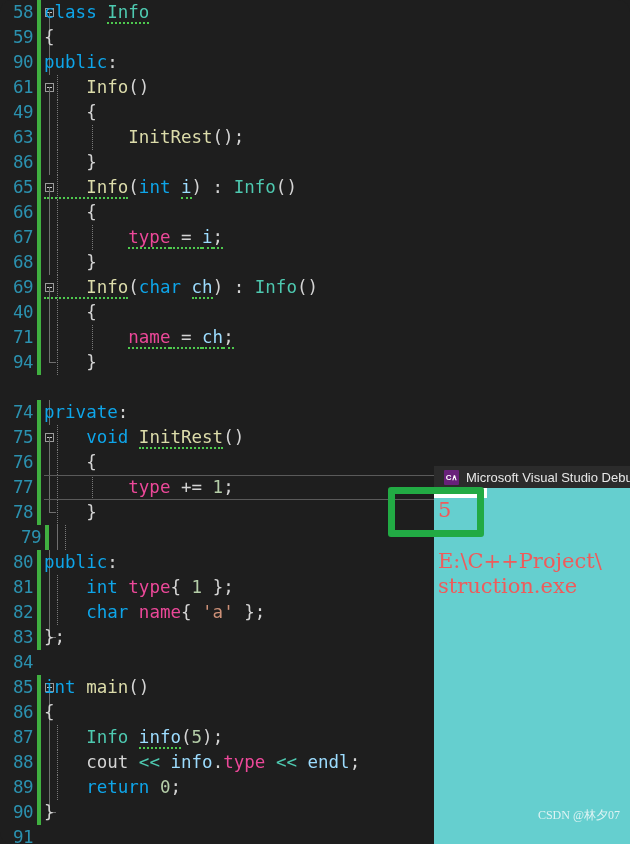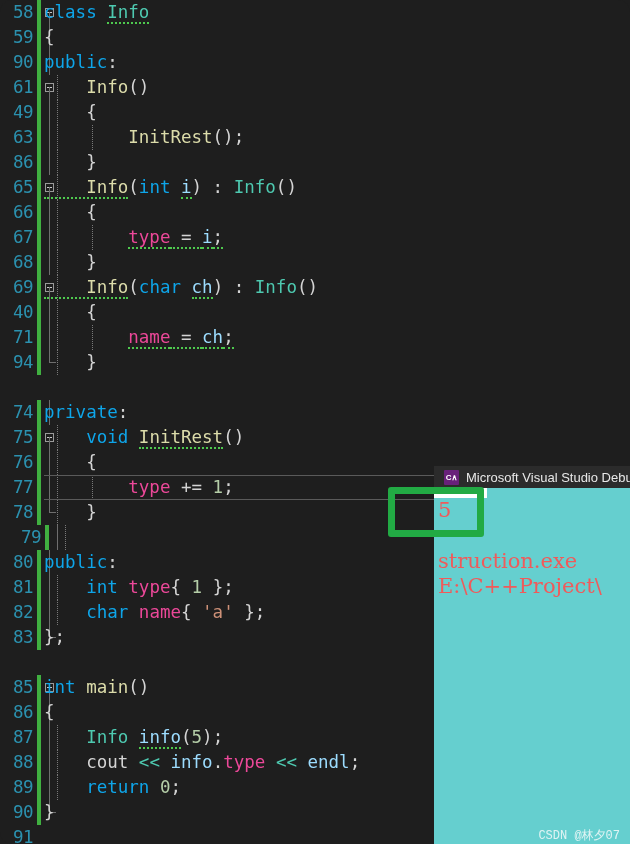--- a/index.html
+++ b/index.html
@@ -166,23 +166,23 @@
     color: #ef5b5b;
     font-size: 21px;
     line-height: 25px;
     white-space: pre;
   }
   #console-body .out-line { padding-left: 4px; }
   .console-gap { height: 26px; }
 
   #watermark {
     position: absolute;
-    right: 10px; bottom: 0;
+    right: 10px; bottom: 20px;
     color: #eaf7f7;
-    font-family: Liberation Mono, monospace;
+    font-family: Liberation Serif, serif;
     font-size: 12px;
     opacity: 0.92;
     z-index: 30;
   }
 </style>
 </head>
 <body>
 
 <div id="root">
 
@@ -205,34 +205,35 @@
       <div class="code-line" style="top: 400px; position: absolute; left: 0px; right: 0px;"><span class="gutter-num">74</span><span class="change-bar"></span><span class="fold-col"><span class="fold-vline"></span></span><span class="code-text"><span class="t-key">private</span><span class="t-plain">:</span></span></div>
       <div class="code-line" style="top: 425px; position: absolute; left: 0px; right: 0px;"><span class="gutter-num">75</span><span class="change-bar"></span><span class="fold-col"><span class="fold-box"></span><span class="fold-vline half-bottom"></span></span><span class="indent-guide" style="left: 57px;"></span><span class="code-text"><span class="t-key">    void</span><span class="t-plain"> </span><span class="t-fn squiggle-green">InitRest</span><span class="t-plain">()</span></span></div>
       <div class="code-line" style="top: 450px; position: absolute; left: 0px; right: 0px;"><span class="gutter-num">76</span><span class="change-bar"></span><span class="fold-col"><span class="fold-vline"></span></span><span class="indent-guide" style="left: 57px;"></span><span class="code-text"><span class="t-plain">    {</span></span></div>
       <div class="code-line" style="top: 475px; position: absolute; left: 0px; right: 0px;"><span class="gutter-num">77</span><span class="change-bar"></span><span class="fold-col"><span class="fold-vline"></span></span><span class="indent-guide" style="left: 57px;"></span><span class="indent-guide" style="left: 92px;"></span><span class="stmt-box"></span><span class="code-text"><span class="t-plain">        </span><span class="t-field">type</span><span class="t-plain"> += </span><span class="t-num">1</span><span class="t-plain">;</span></span></div>
       <div class="code-line" style="top: 500px; position: absolute; left: 0px; right: 0px;"><span class="gutter-num">78</span><span class="change-bar"></span><span class="fold-col"><span class="fold-end"></span></span><span class="indent-guide" style="left: 57px;"></span><span class="code-text"><span class="t-plain">    }</span></span></div>
       <div class="code-line" style="top: 525px; position: absolute; left: 8px; right: 0px;"><span class="gutter-num">79</span><span class="change-bar"></span><span class="fold-col"><span class="fold-vline"></span></span><span class="indent-guide" style="left: 57px;"></span><span class="code-text"></span></div>
       <div class="code-line" style="top: 550px; position: absolute; left: 0px; right: 0px;"><span class="gutter-num">80</span><span class="change-bar"></span><span class="fold-col"><span class="fold-vline"></span></span><span class="code-text"><span class="t-key">public</span><span class="t-plain">:</span></span></div>
       <div class="code-line" style="top: 575px; position: absolute; left: 0px; right: 0px;"><span class="gutter-num">81</span><span class="change-bar"></span><span class="fold-col"><span class="fold-vline"></span></span><span class="indent-guide" style="left: 57px;"></span><span class="code-text"><span class="t-key">    int</span><span class="t-plain"> </span><span class="t-field">type</span><span class="t-plain">{ </span><span class="t-num">1</span><span class="t-plain"> };</span></span></div>
       <div class="code-line" style="top: 600px; position: absolute; left: 0px; right: 0px;"><span class="gutter-num">82</span><span class="change-bar"></span><span class="fold-col"><span class="fold-vline"></span></span><span class="indent-guide" style="left: 57px;"></span><span class="code-text"><span class="t-key">    char</span><span class="t-plain"> </span><span class="t-field">name</span><span class="t-plain">{ </span><span class="t-str">'a'</span><span class="t-plain"> };</span></span></div>
       <div class="code-line" style="top: 625px; position: absolute; left: 0px; right: 0px;"><span class="gutter-num">83</span><span class="change-bar"></span><span class="fold-col"><span class="fold-end"></span></span><span class="code-text"><span class="t-plain">};</span></span></div>
+      <div class="code-line" style="top: 650px; position: absolute; left: 0px; right: 0px;"><span class="gutter-num">84</span><span class="fold-col"></span><span class="code-text"></span></div>
       <div class="code-line" style="top: 675px; position: absolute; left: 0px; right: 0px;"><span class="gutter-num">85</span><span class="change-bar"></span><span class="fold-col"><span class="fold-box"></span><span class="fold-vline half-bottom"></span></span><span class="code-text"><span class="t-key">int</span><span class="t-plain"> </span><span class="t-fn">main</span><span class="t-plain">()</span></span></div>
       <div class="code-line" style="top: 700px; position: absolute; left: 0px; right: 0px;"><span class="gutter-num">86</span><span class="change-bar"></span><span class="fold-col"><span class="fold-vline"></span></span><span class="code-text"><span class="t-plain">{</span></span></div>
       <div class="code-line" style="top: 725px; position: absolute; left: 0px; right: 0px;"><span class="gutter-num">87</span><span class="change-bar"></span><span class="fold-col"><span class="fold-vline"></span></span><span class="indent-guide" style="left: 57px;"></span><span class="code-text"><span class="t-type">    Info</span><span class="t-plain"> </span><span class="t-var squiggle-wave">info</span><span class="t-plain">(</span><span class="t-num">5</span><span class="t-plain">);</span></span></div>
       <div class="code-line" style="top: 750px; position: absolute; left: 0px; right: 0px;"><span class="gutter-num">88</span><span class="change-bar"></span><span class="fold-col"><span class="fold-vline"></span></span><span class="indent-guide" style="left: 57px;"></span><span class="code-text"><span class="t-plain">    cout</span><span class="t-plain"> </span><span class="t-op">&lt;&lt;</span><span class="t-plain"> </span><span class="t-var">info</span><span class="t-plain">.</span><span class="t-field">type</span><span class="t-plain"> </span><span class="t-op">&lt;&lt;</span><span class="t-plain"> </span><span class="t-var">endl</span><span class="t-plain">;</span></span></div>
       <div class="code-line" style="top: 775px; position: absolute; left: 0px; right: 0px;"><span class="gutter-num">89</span><span class="change-bar"></span><span class="fold-col"><span class="fold-vline"></span></span><span class="indent-guide" style="left: 57px;"></span><span class="code-text"><span class="t-key">    return</span><span class="t-plain"> </span><span class="t-num">0</span><span class="t-plain">;</span></span></div>
       <div class="code-line" style="top: 800px; position: absolute; left: 0px; right: 0px;"><span class="gutter-num">90</span><span class="change-bar"></span><span class="fold-col"><span class="fold-end"></span></span><span class="code-text"><span class="t-plain">}</span></span></div>
       <div class="code-line" style="top: 825px; position: absolute; left: 0px; right: 0px;"><span class="gutter-num">91</span><span class="fold-col"></span><span class="code-text"></span></div>
     </div>
 
   <div id="console-win" style="left: 434px; top: 466px; width: 196px; height: 378px;">
     <div id="console-title">
       <span class="app-icon">C∧</span>
       <span class="title-text">Microsoft Visual Studio Debu</span>
     </div>
     <div id="console-white-strip"></div>
-    <div id="console-body"><div class="out-line">5</div><div class="console-gap"></div><div class="out-line">struction.exe</div><div class="out-line">E:\C++Project\</div></div>
+    <div id="console-body"><div class="out-line">5</div><div class="console-gap"></div><div class="out-line">E:\C++Project\</div><div class="out-line">struction.exe</div></div>
     <div id="watermark">CSDN @林夕07</div>
   </div>
 
   <div id="annot-rect" style="left: 388px; top: 487px; width: 96px; height: 50px; border-color: rgb(34, 170, 68);"></div>
 
 </div>
 
 </body></html>

